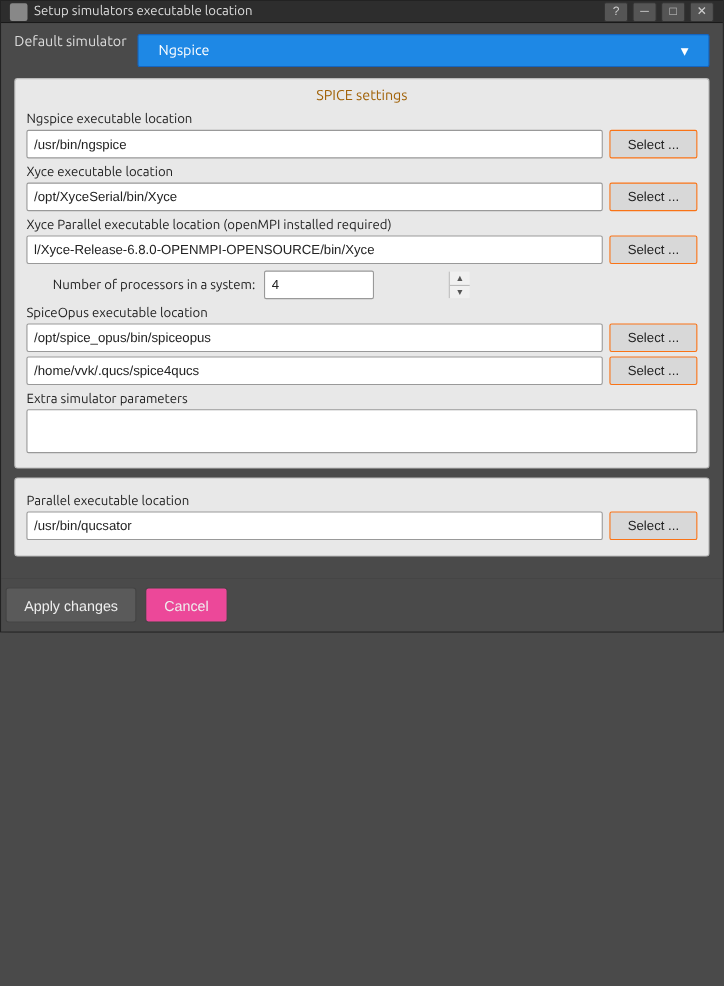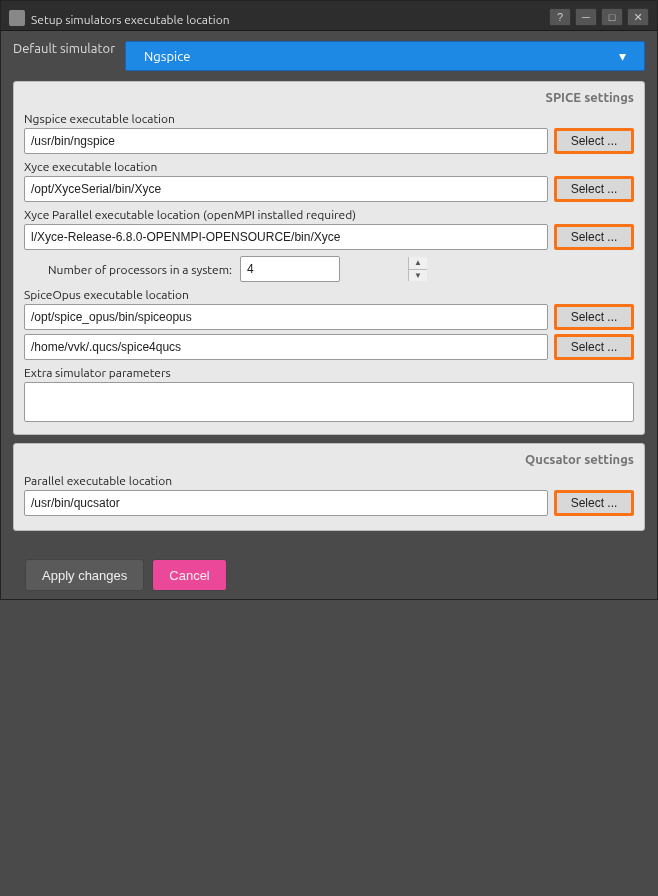--- a/index.html
+++ b/index.html
@@ -15,24 +15,24 @@
 
     .window {
       width: 658px;
       background: #3c3c3c;
       border: 1px solid #222;
       box-shadow: 2px 2px 8px rgba(0,0,0,0.6);
     }
 
     .titlebar {
       display: flex;
-      align-items: flex-end;
+      align-items: center;
       background: #2d2d2d;
       padding: 4px 8px;
-      height: 30px;
+      height: 20px;
       border-bottom: 1px solid #1a1a1a;
     }
 
     .titlebar-icon {
       width: 16px;
       height: 16px;
       margin-right: 6px;
       background: #888;
       border-radius: 2px;
       flex-shrink: 0;
@@ -103,24 +103,24 @@
 
     .section-box {
       background: #e8e8e8;
       border: 1px solid #bbb;
       border-radius: 3px;
       padding: 8px 10px 10px;
       margin-bottom: 8px;
     }
 
     .section-title {
-      text-align: right;
-      font-size: 13px;
-      font-weight: bold;
-      color: #737373;
+      text-align: center;
+      font-size: 13px;
+      font-weight: normal;
+      color: #a16207;
       margin-bottom: 8px;
     }
 
     .field-label {
       font-size: 12px;
       color: #222;
       margin-bottom: 3px;
       margin-top: 6px;
     }
 
@@ -140,21 +140,21 @@
       font-size: 12px;
       color: #222;
       border-radius: 2px;
       outline: none;
     }
 
     .select-btn {
       height: 26px;
       min-width: 80px;
       background: #d8d8d8;
-      border: 3px solid #f97316;
+      border: 1px solid #f97316;
       border-radius: 2px;
       font-size: 12px;
       color: #222;
       cursor: pointer;
       padding: 0 10px;
     }
 
     .processors-row {
       display: flex;
       align-items: center;
@@ -218,21 +218,21 @@
       font-size: 12px;
       color: #222;
       border-radius: 2px;
       outline: none;
       resize: none;
     }
 
     .bottom-buttons {
       display: flex;
       gap: 8px;
-      padding: 8px 24px;
+      padding: 8px 4px;
       background: #4a4a4a;
     }
 
     .action-btn {
       height: 32px;
       padding: 0 16px;
       border-radius: 3px;
       font-size: 13px;
       cursor: pointer;
       border: 1px solid #666;
@@ -324,21 +324,20 @@
         <input class="text-input" type="text" value="/home/vvk/.qucs/spice4qucs" style="">
         <button class="select-btn">Select ...</button>
       </div>
 
       
       <div class="field-label">Extra simulator parameters</div>
       <textarea class="extra-params-input" style=""></textarea>
     </div>
 
     <div class="section-box">
-      <div class="section-title">Qucsator settings</div>
 
       <div class="field-label">Parallel executable location</div>
       <div class="field-row">
         <input class="text-input" type="text" value="/usr/bin/qucsator" style="">
         <button class="select-btn">Select ...</button>
       </div>
     </div>
 
   </div>
 

